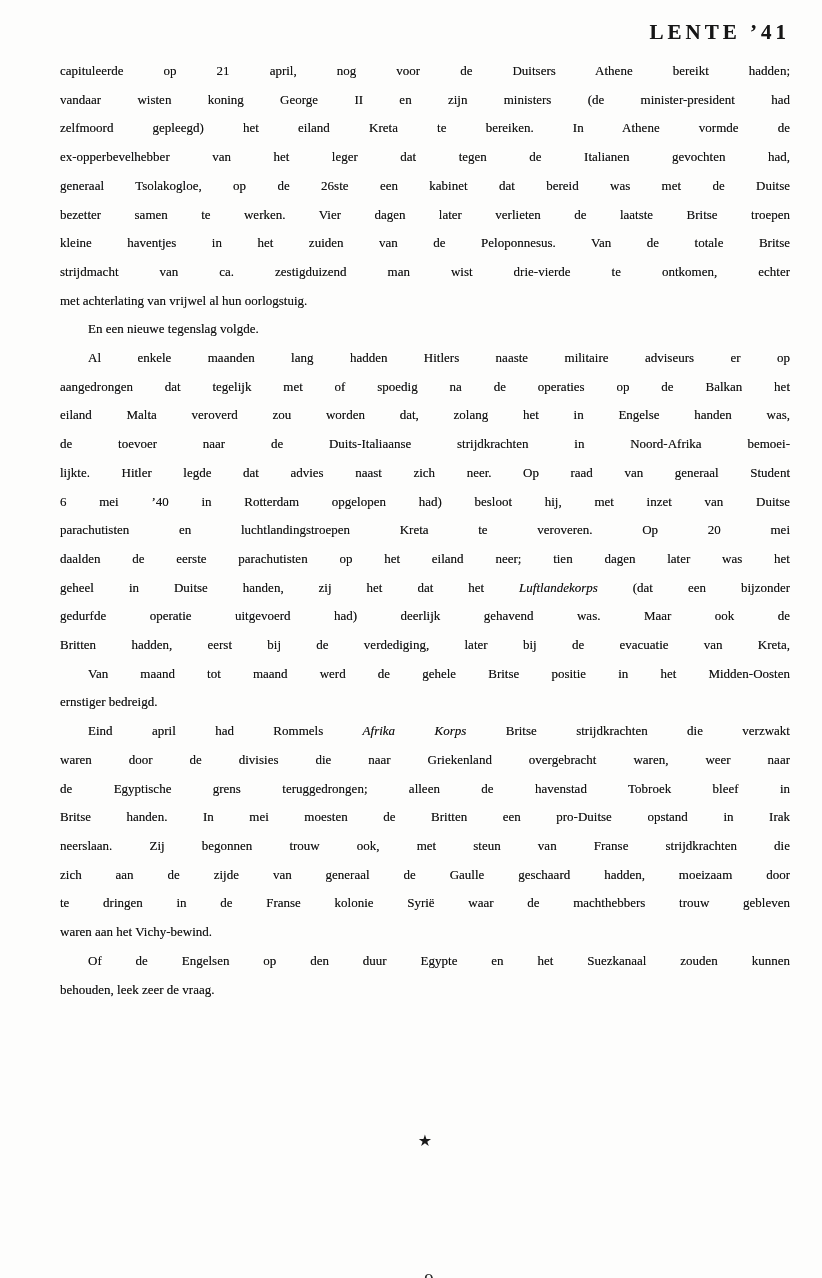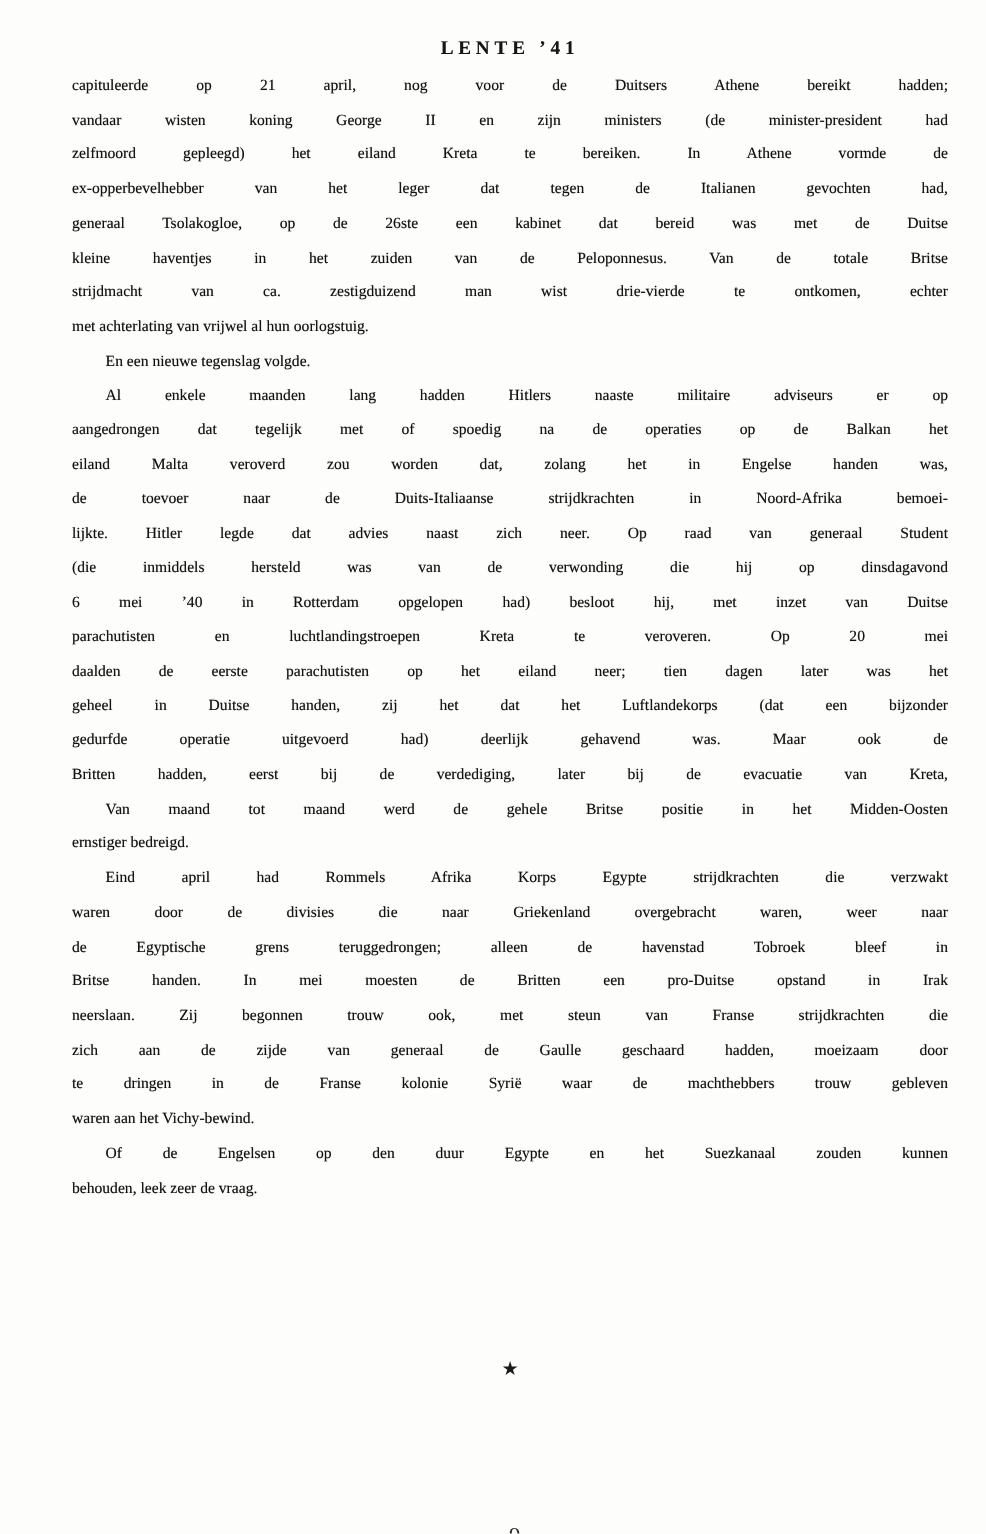--- a/index.html
+++ b/index.html
@@ -17,27 +17,26 @@
   }
   .page {
     position: absolute;
     inset: 0;
   }
   .running-head {
     position: absolute;
     top: 20px;
     left: 60px;
     width: 730px;
-    text-align: center;
-    font-size: 16px;
+    text-align: right;
+    font-size: 21px;
     font-weight: 600;
     letter-spacing: 4px;
     color: #161616;
     text-shadow: 0 0 0.5px rgba(0,0,0,0.45);
-    margin-top: 12px;
   }
   .text-block {
     position: absolute;
     top: 57px;
     left: 60px;
     width: 730px;
     font-size: 13px;
     line-height: 28.7px;
     text-shadow: 0 0 0.6px rgba(0,0,0,0.5);
   }
@@ -45,20 +44,21 @@
     text-align: justify;
     text-align-last: justify;
   }
   .line.last {
     text-align-last: left;
   }
   .line.indent {
     text-indent: 28px;
   }
   .it {
+    font-style: italic;
   }
   .divider {
     position: absolute;
     top: 1131px;
     left: 60px;
     width: 730px;
     text-align: center;
     font-size: 16px;
     color: #1a1a1a;
   }
@@ -78,39 +78,39 @@
 <div class="page">
 
   <div class="running-head">LENTE ’41</div>
 
   <div class="text-block">
       <div class="line"><span>capituleerde op 21 april, nog voor de Duitsers Athene bereikt hadden;</span></div>
       <div class="line"><span>vandaar wisten koning George II en zijn ministers (de minister-president had</span></div>
       <div class="line"><span>zelfmoord gepleegd) het eiland Kreta te bereiken. In Athene vormde de</span></div>
       <div class="line"><span>ex-opperbevelhebber van het leger dat tegen de Italianen gevochten had,</span></div>
       <div class="line"><span>generaal Tsolakogloe, op de 26ste een kabinet dat bereid was met de Duitse</span></div>
+      <div class="line"><span>bezetter samen te werken. Vier dagen later verlieten de laatste Britse troepen</span></div>
       <div class="line"><span>kleine haventjes in het zuiden van de Peloponnesus. Van de totale Britse</span></div>
       <div class="line"><span>strijdmacht van ca. zestigduizend man wist drie-vierde te ontkomen, echter</span></div>
       <div class="line last"><span>met achterlating van vrijwel al hun oorlogstuig.</span></div>
       <div class="line last indent"><span>En een nieuwe tegenslag volgde.</span></div>
       <div class="line indent"><span>Al enkele maanden lang hadden Hitlers naaste militaire adviseurs er op</span></div>
       <div class="line"><span>aangedrongen dat tegelijk met of spoedig na de operaties op de Balkan het</span></div>
       <div class="line"><span>eiland Malta veroverd zou worden dat, zolang het in Engelse handen was,</span></div>
       <div class="line"><span>de toevoer naar de Duits-Italiaanse strijdkrachten in Noord-Afrika bemoei-</span></div>
       <div class="line"><span>lijkte. Hitler legde dat advies naast zich neer. Op raad van generaal Student</span></div>
-      <div class="line"><span>(die inmiddels hersteld was van de verwonding die hij op dinsdagavond</span></div>
       <div class="line"><span>6 mei ’40 in Rotterdam opgelopen had) besloot hij, met inzet van Duitse</span></div>
       <div class="line"><span>parachutisten en luchtlandingstroepen Kreta te veroveren. Op 20 mei</span></div>
       <div class="line"><span>daalden de eerste parachutisten op het eiland neer; tien dagen later was het</span></div>
       <div class="line"><span>geheel in Duitse handen, zij het dat het </span><span class="it">Luftlandekorps</span><span> (dat een bijzonder</span></div>
       <div class="line"><span>gedurfde operatie uitgevoerd had) deerlijk gehavend was. Maar ook de</span></div>
       <div class="line"><span>Britten hadden, eerst bij de verdediging, later bij de evacuatie van Kreta,</span></div>
       <div class="line indent"><span>Van maand tot maand werd de gehele Britse positie in het Midden-Oosten</span></div>
       <div class="line last"><span>ernstiger bedreigd.</span></div>
-      <div class="line indent"><span>Eind april had Rommels </span><span class="it">Afrika Korps</span><span> Egypte strijdkrachten die verzwakt</span></div>
+      <div class="line indent"><span>Eind april had Rommels </span><span class="it">Afrika Korps</span><span> Britse strijdkrachten die verzwakt</span></div>
       <div class="line"><span>waren door de divisies die naar Griekenland overgebracht waren, weer naar</span></div>
       <div class="line"><span>de Egyptische grens teruggedrongen; alleen de havenstad Tobroek bleef in</span></div>
       <div class="line"><span>Britse handen. In mei moesten de Britten een pro-Duitse opstand in Irak</span></div>
       <div class="line"><span>neerslaan. Zij begonnen trouw ook, met steun van Franse strijdkrachten die</span></div>
       <div class="line"><span>zich aan de zijde van generaal de Gaulle geschaard hadden, moeizaam door</span></div>
       <div class="line"><span>te dringen in de Franse kolonie Syrië waar de machthebbers trouw gebleven</span></div>
       <div class="line last"><span>waren aan het Vichy-bewind.</span></div>
       <div class="line indent"><span>Of de Engelsen op den duur Egypte en het Suezkanaal zouden kunnen</span></div>
       <div class="line last"><span>behouden, leek zeer de vraag.</span></div>
     </div>

